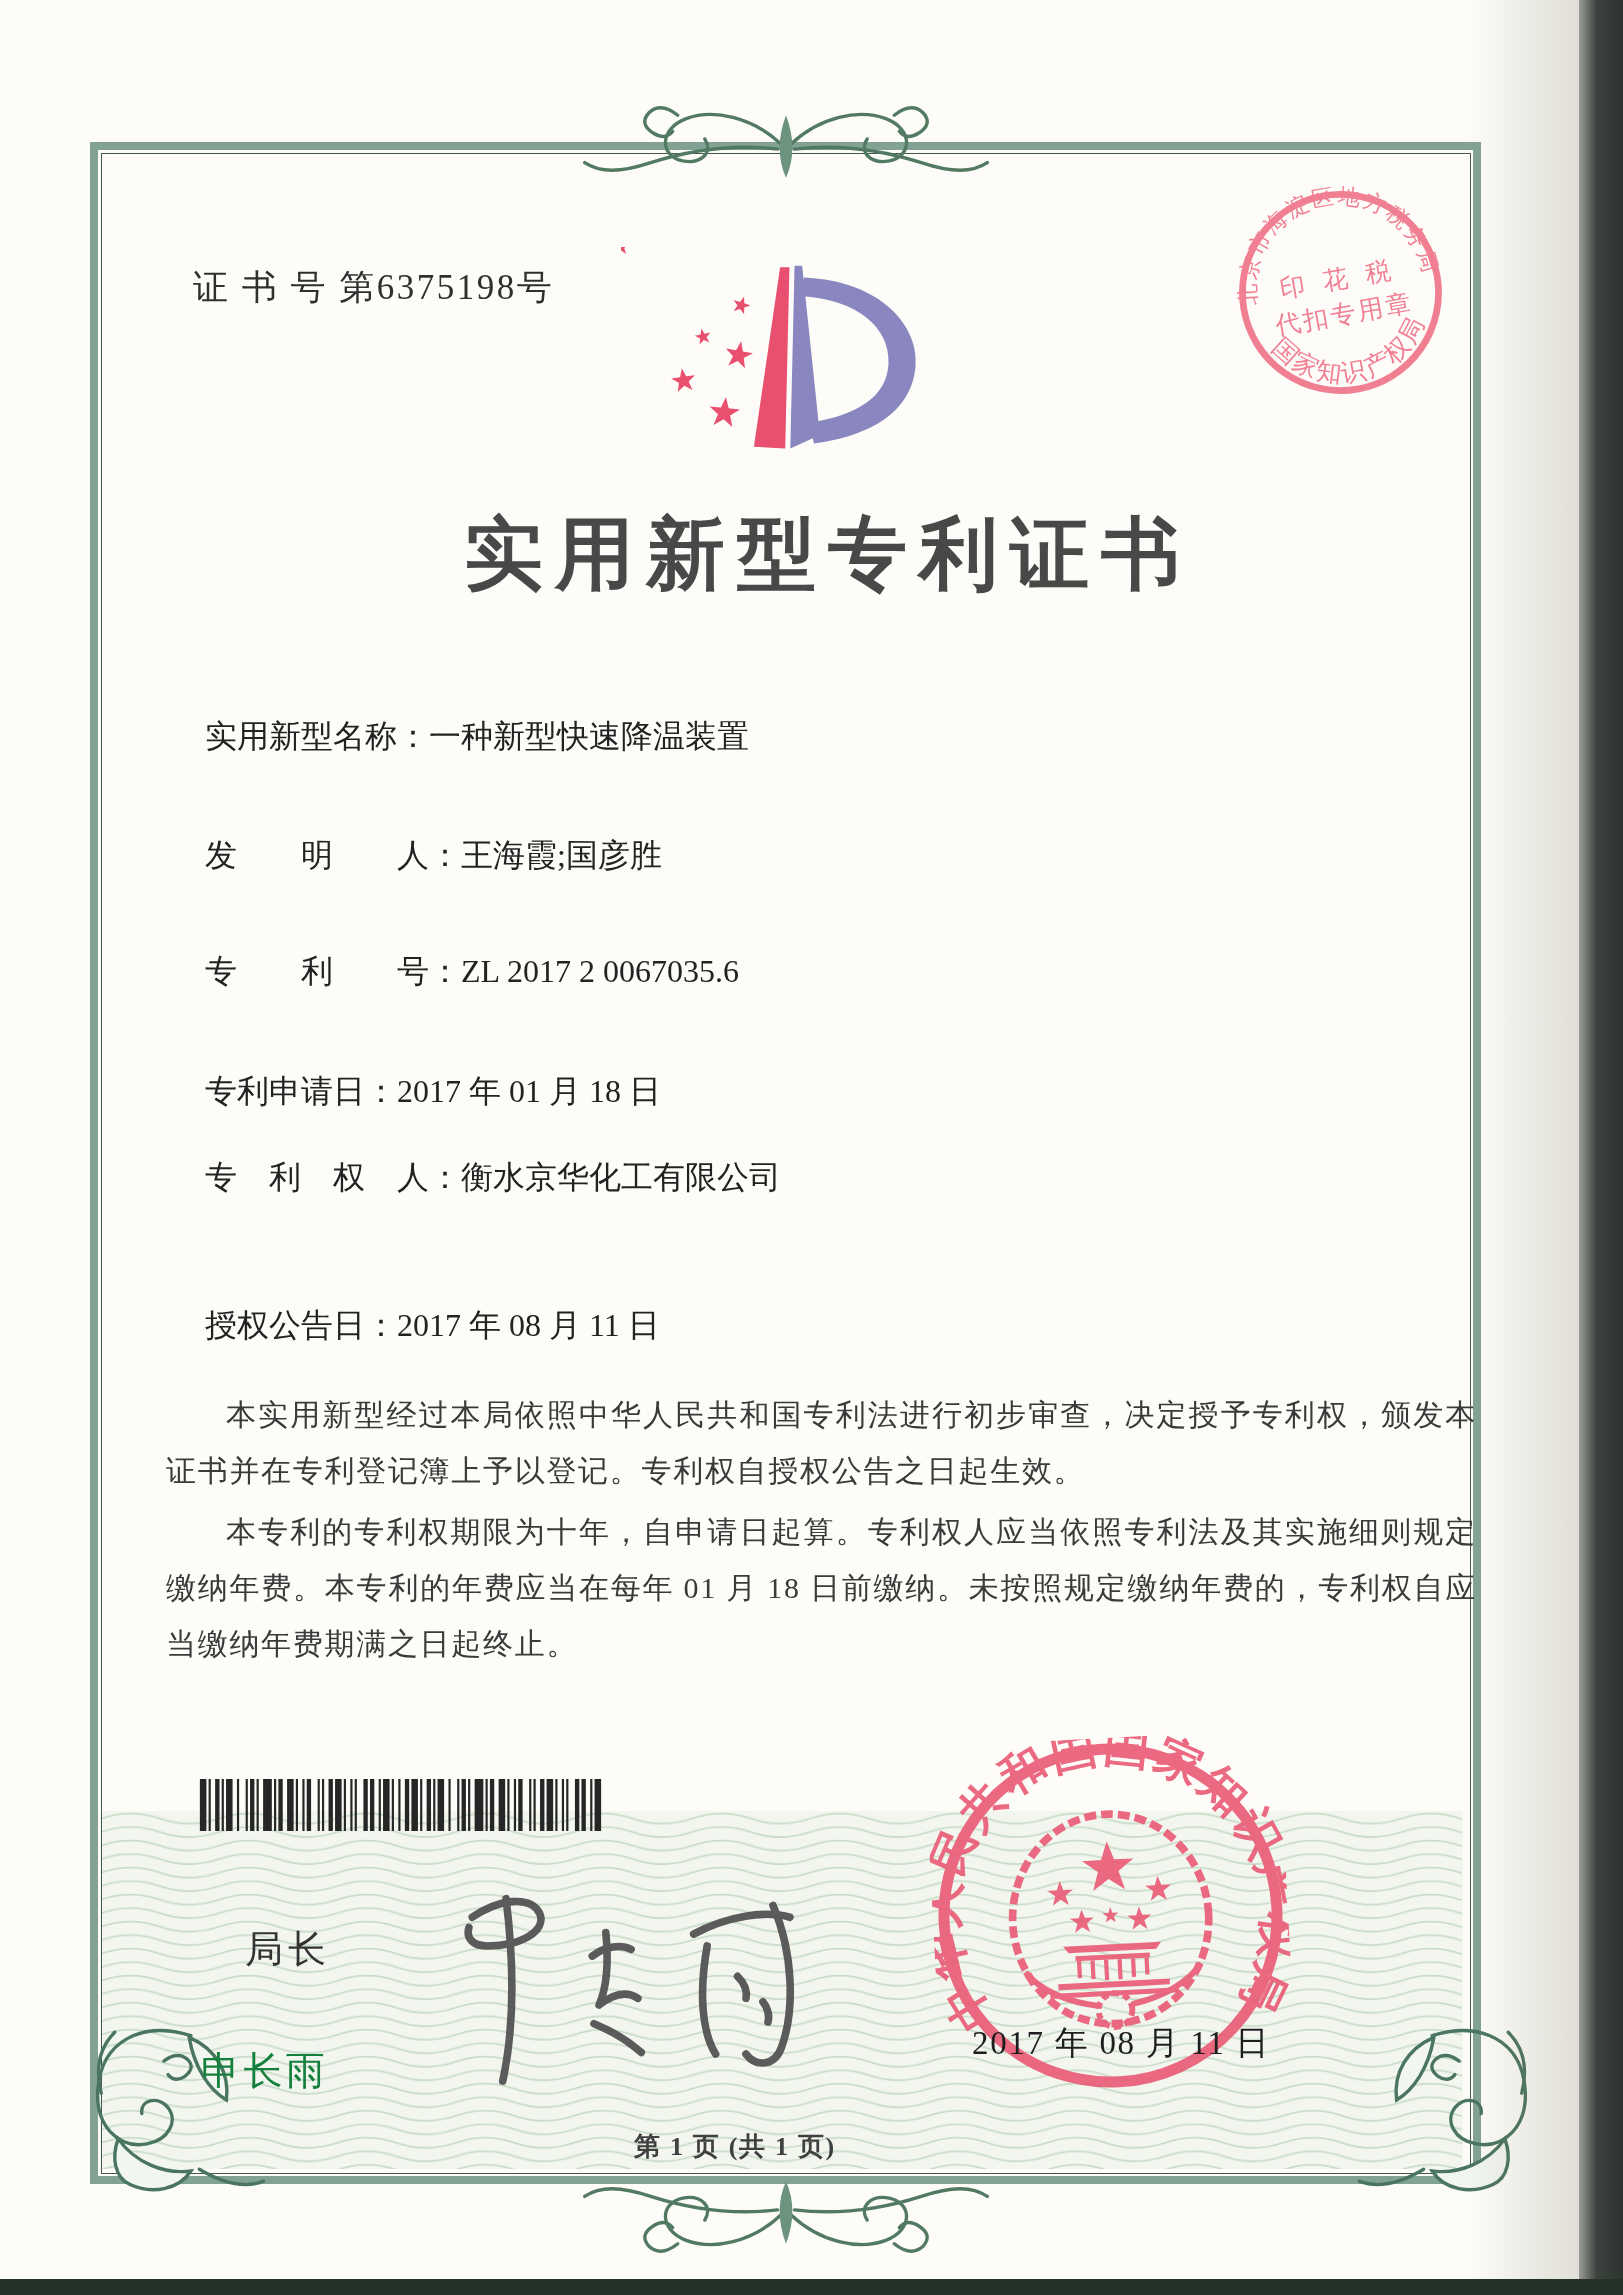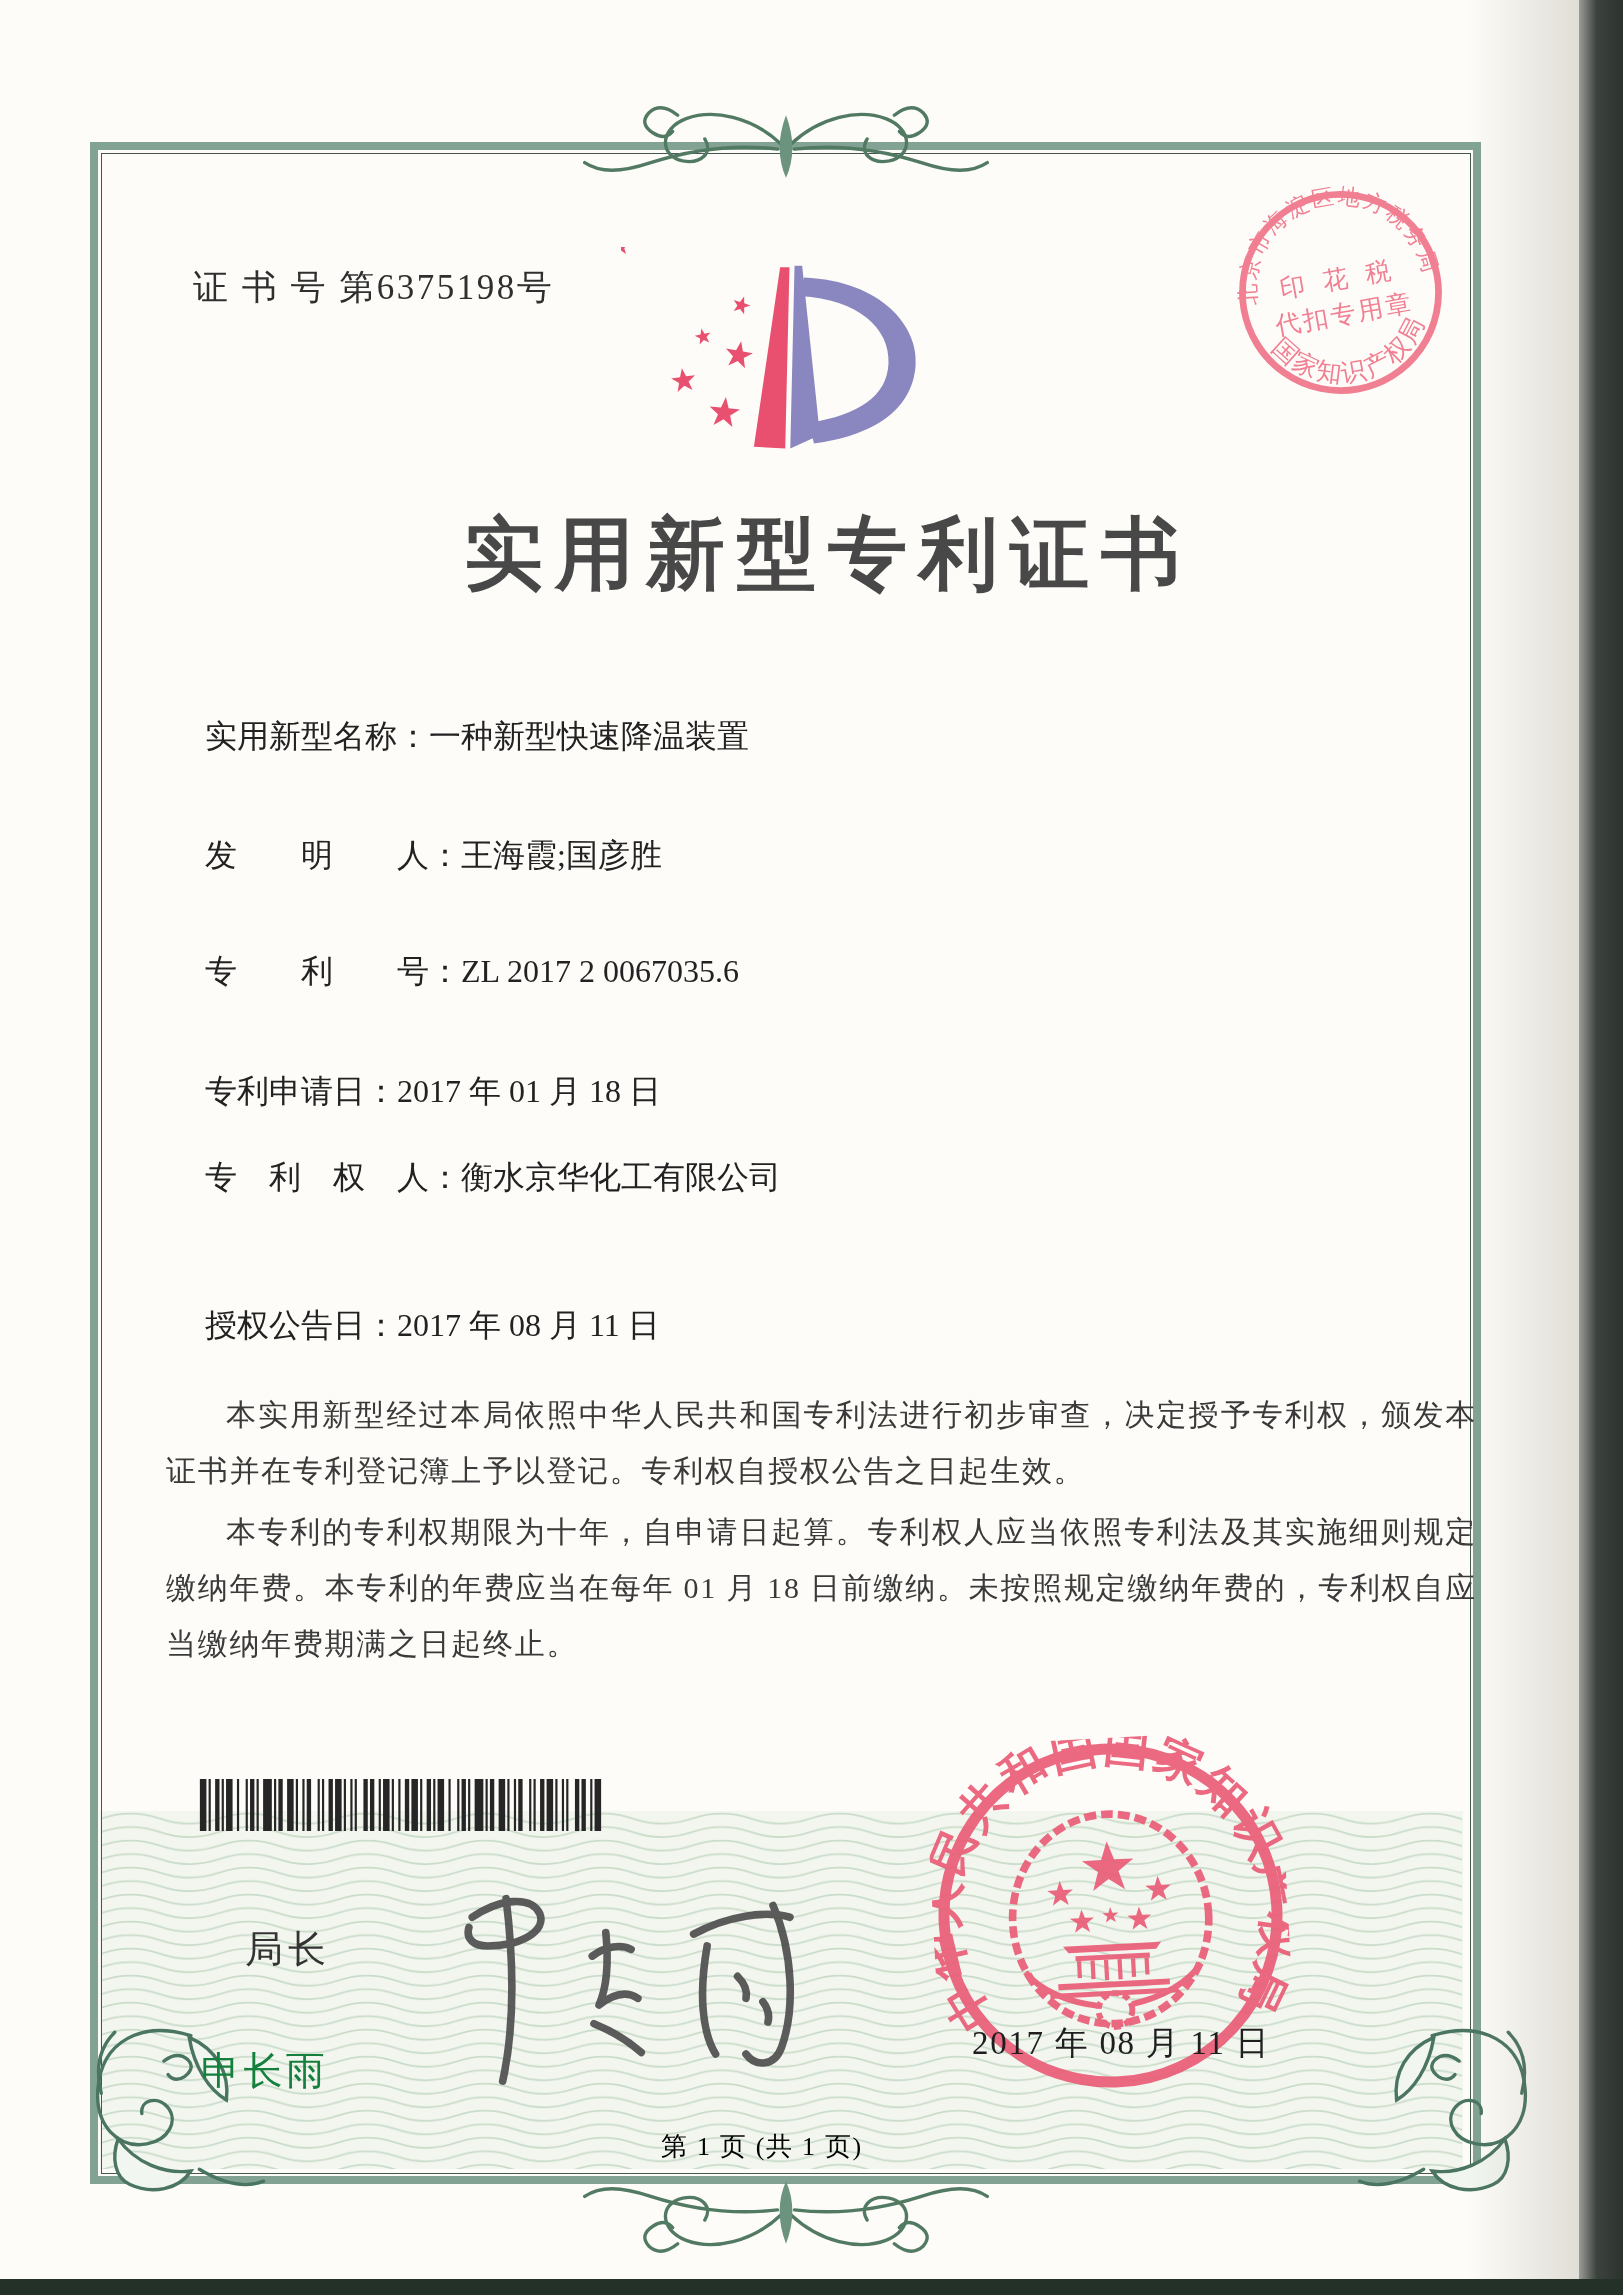--- a/index.html
+++ b/index.html
@@ -37,22 +37,22 @@
       font-family:"Liberation Sans","DejaVu Sans",sans-serif;z-index:6;letter-spacing:5px;margin-left:42px;}
   .signer-name{left:201px;top:2016px;font-size:39px;color:#15803d;
       font-family:"Liberation Sans","DejaVu Sans",sans-serif;z-index:6;letter-spacing:3.4px;margin-top:28px;}
   .signature{left:440px;top:1875px;z-index:7;}
 
   .office-seal{left:933px;top:1738px;z-index:6;opacity:.92;transform:rotate(-3deg);}
   .issue-date{left:972px;top:2021px;font-size:33px;color:#1e1e1e;letter-spacing:1.7px;z-index:8;white-space:nowrap;}
 
   .tax-stamp{left:1234px;top:186px;z-index:6;opacity:.88;transform:rotate(-10deg);}
 
-  .footer{left:500px;top:2129px;width:524px;text-align:center;font-size:26px;color:#000000;
-          letter-spacing:1.7px;z-index:5;}
+  .footer{left:473px;top:2129px;width:524px;text-align:center;font-size:26px;color:#404040;
+          letter-spacing:1.7px;z-index:5;font-weight:bold;}
 
   .orn{z-index:4;}
   .flourish-top{left:583px;top:78px;}
   .flourish-bottom{left:583px;top:2154px;transform:scaleY(-1);}
   .corner-bl{left:64px;top:2012px;}
   .corner-br{left:1356px;top:2012px;transform:scaleX(-1);}
 </style>
 </head>
 <body>
 

